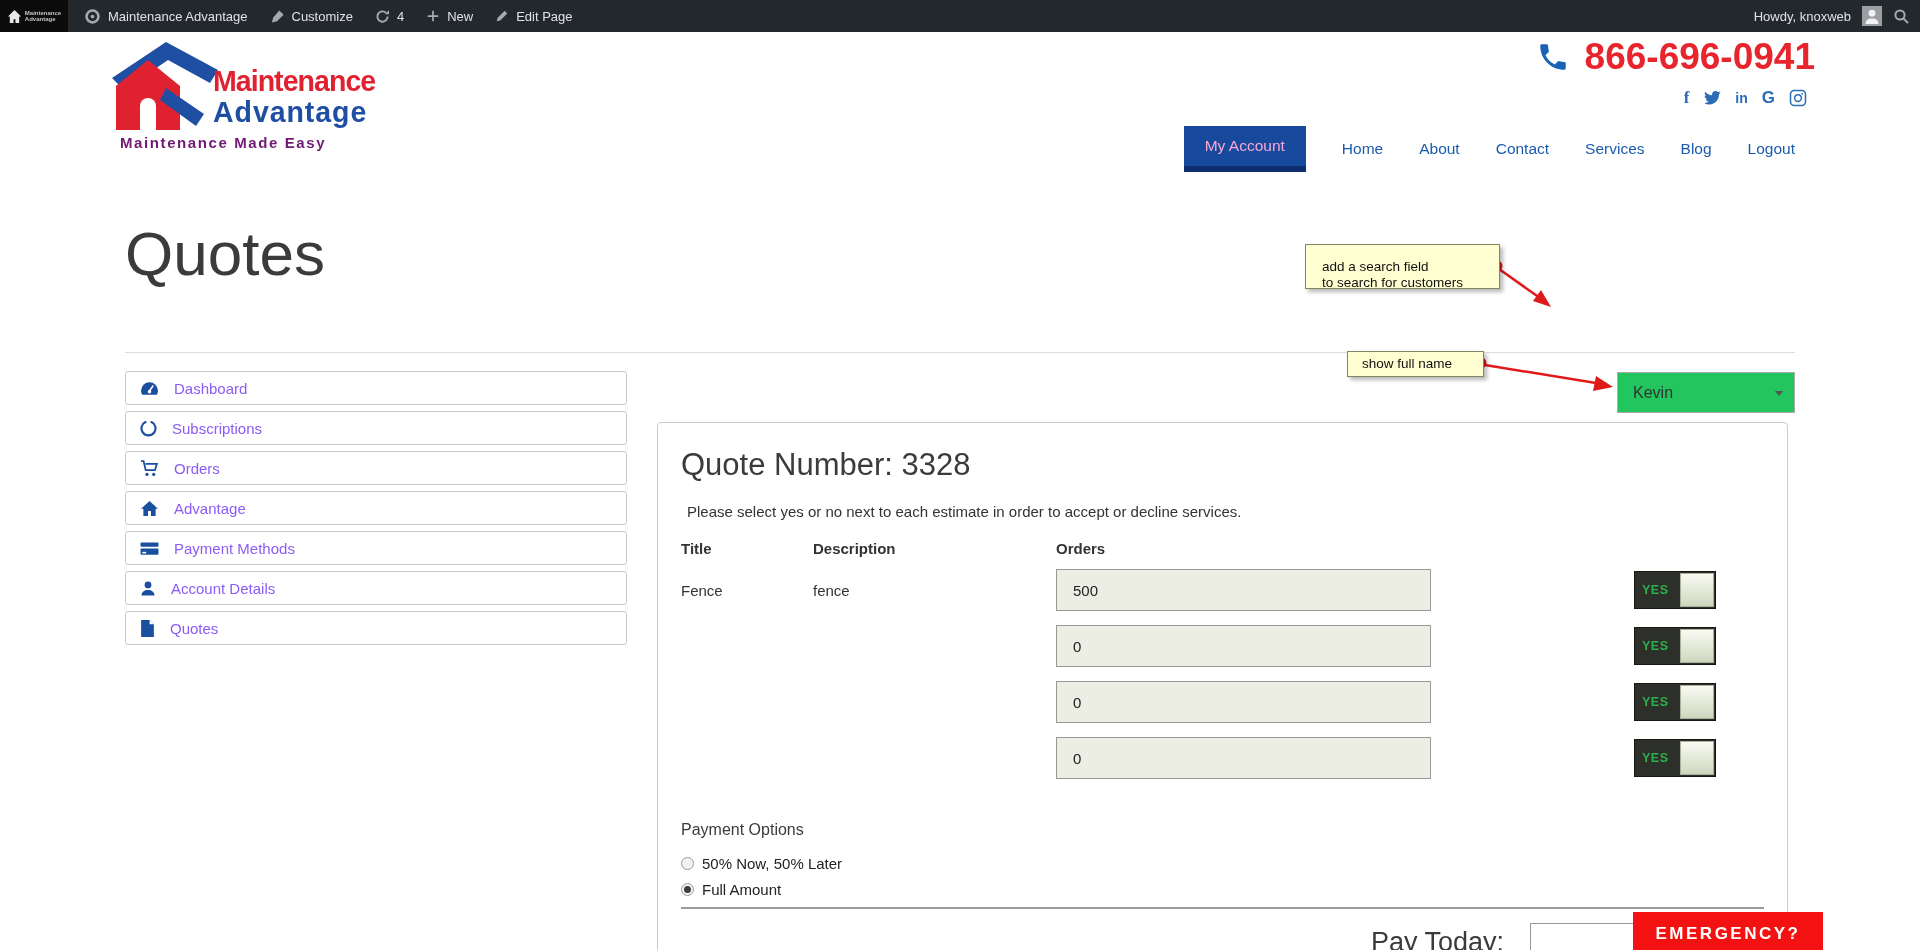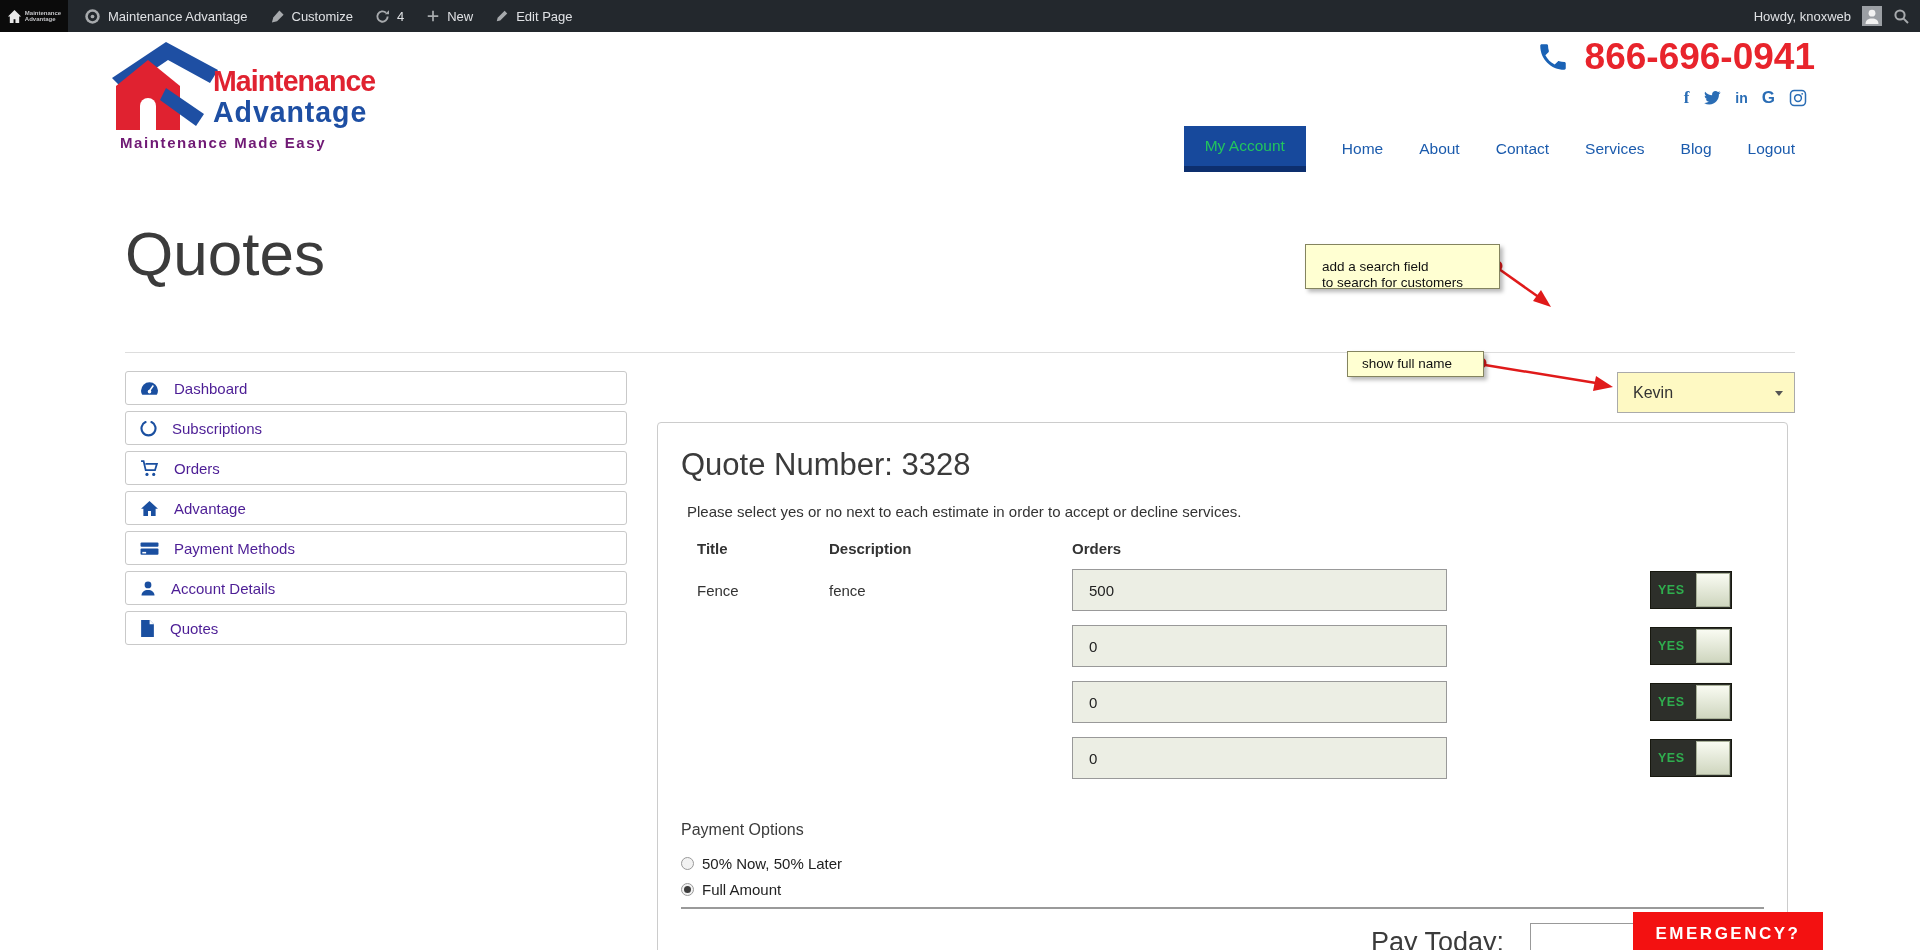--- a/index.html
+++ b/index.html
@@ -38,56 +38,56 @@
     color:#2a6db5; height:20px; }
   .social-ic { display:flex; align-items:center; justify-content:center; cursor:pointer;
     color:#2a6db5; font-weight:bold; }
   .social-f { font-size:17px; font-family:"Liberation Serif", serif; }
   .social-in { font-size:14px; letter-spacing:0; }
   .social-g { font-size:17px; }
 
   .nav { position:absolute; top:126px; right:125px; height:46px; display:flex;
     align-items:center; gap:36px; font-size:15.5px; color:#1b5bad; }
   .nav-item { cursor:pointer; white-space:nowrap; }
-  .nav-item.active { background:#17499c; color:#22c55e; height:46px; line-height:40px;
+  .nav-item.active { background:#17499c; color:#f9a8d4; height:46px; line-height:40px;
     padding:0 21px; border-bottom:6px solid #0d2f6e; }
 
   
   .page-title { position:absolute; left:125px; top:218px; font-size:62px; color:#3b3b3b; }
   .title-rule { position:absolute; left:125px; right:125px; top:352px; height:0;
     border-top:1px solid #ddd; }
 
   
   .note { position:absolute; background:#ffffd2; border:1px solid #84845f;
     box-shadow:3px 3px 4px rgba(0,0,0,.28); font-size:13.5px; color:#111; z-index:45; }
   .note1 { left:1305px; top:244px; width:195px; height:45px; padding:14px 0 0 16px; line-height:16px; }
   .note2 { left:1347px; top:351px; width:137px; height:26px; line-height:24px; padding-left:14px; }
   .annot-layer { position:absolute; left:0; top:0; z-index:44; pointer-events:none; }
 
   
   .customer-select { position:absolute; left:1617px; top:372px; width:178px; height:41px;
-    background:#fef9c3; border:1px solid #aaa; display:flex; align-items:center;
+    background:#22c55e; border:1px solid #aaa; display:flex; align-items:center;
     padding-left:15px; font-size:16px; color:#333; cursor:pointer; z-index:30; }
   .select-caret { position:absolute; right:11px; top:18px; width:0; height:0;
     border-left:4px solid transparent; border-right:4px solid transparent;
     border-top:5px solid #555; }
 
   
   .sidebar { position:absolute; left:125px; top:371px; width:502px; }
   .side-item { height:34px; margin-bottom:6px; background:#fff; border:1px solid #c9c9c9;
     border-radius:3px; display:flex; align-items:center; gap:15px; padding-left:14px;
-    color:#4c1d95; font-size:15px; cursor:pointer; }
+    color:#8b5cf6; font-size:15px; cursor:pointer; }
   .side-item svg { fill:#1a4fa0; flex:0 0 auto; }
 
   
   .card { position:absolute; left:657px; top:422px; width:1131px; height:615px;
     background:#fff; border:1px solid #ccc; border-radius:4px; padding:22px 23px; z-index:10; }
   .quote-heading { font-size:31px; color:#3b3b3b; font-weight:normal; margin:2px 0 20px; }
   .instructions { font-size:15px; color:#333; margin:0 0 20px 6px; }
-  .qgrid { display:grid; grid-template-columns:132px 243px 411px 167px 82px; align-items:center;margin-left:16px; }
+  .qgrid { display:grid; grid-template-columns:132px 243px 411px 167px 82px; align-items:center; }
   .qhead { font-weight:bold; font-size:15px; color:#333; margin-bottom:12px; }
   .qrow { margin-bottom:14px; font-size:15px; color:#333; }
   .price-input { width:375px; height:42px; background:#eceee4; border:1px solid #999;
     font-size:15px; color:#222; padding-left:16px; font-family:"Liberation Sans", sans-serif; }
   .toggle { width:82px; height:38px; background:#2d2f2a; border:1px solid #17180f;
     display:flex; align-items:center; justify-content:space-between; padding-left:7px;
     cursor:pointer; }
   .toggle-label { color:#2fae4e; font-weight:bold; font-size:12.5px; letter-spacing:.5px; }
   .toggle-knob { width:34px; height:34px; margin-right:1px;
     background:linear-gradient(#f9fbf2,#cfd6bf); border:1px solid #a9b199; }

